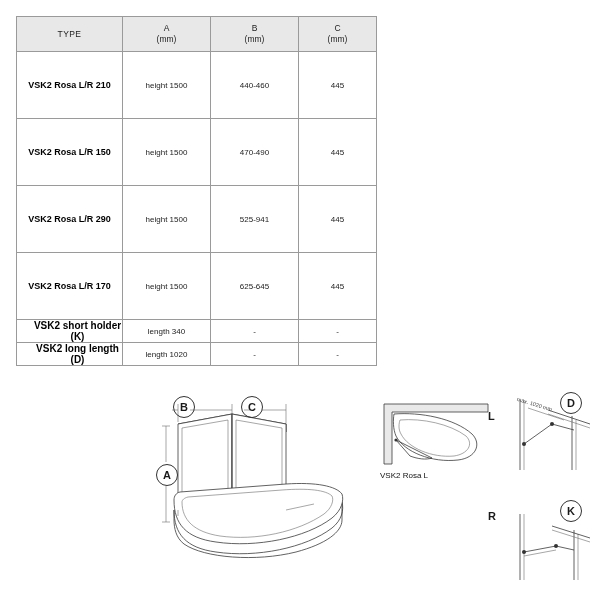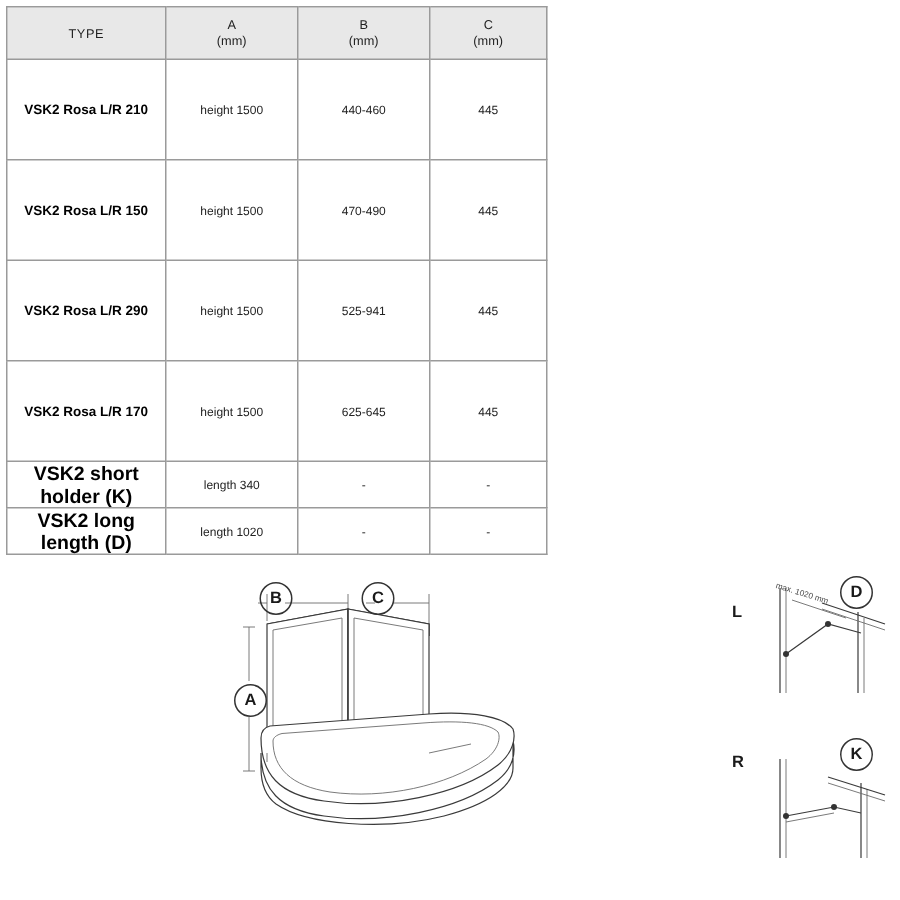--- a/index.html
+++ b/index.html
@@ -13,21 +13,21 @@
     font-family: "Liberation Sans", sans-serif;
     color: #1a1a1a;
     position: relative;
     overflow: hidden;
   }
 
   
   .spec-table {
     border-collapse: collapse;
     width: 360px;
-    margin: 4px;
+    margin: 16px;
     table-layout: fixed;
   }
   .spec-table th, .spec-table td {
     border: 1px solid #9a9a9a;
     text-align: center;
     vertical-align: middle;
     font-size: 8px;
     color: #222;
     padding: 0;
   }
@@ -53,22 +53,23 @@
     font-weight: bold;
     font-size: 9px;
     color: #000;
   }
   .spec-table tbody tr.holder-row td {
     height: 17px;
     font-size: 8px;
   }
   .spec-table tbody tr.holder-row td.model-name {
     font-weight: bold;
-    font-size: 13px;
+    font-size: 10px;
     color: #000;
+    padding-left: 16px;
   }
   .dim-small { font-size: 7.5px; }
 
   
   .figures {
     position: relative;
     width: 600px;
     height: 270px;
   }
   .fig {
@@ -202,20 +203,32 @@
       <span class="lbl-big">B</span>
     </div>
     <div style="position:absolute; left:95px; top:14px; width:20px; height:20px; border:1px solid #333; border-radius:50%; display:flex; align-items:center; justify-content:center;">
       <span class="lbl-big">C</span>
     </div>
     <div style="position:absolute; left:10px; top:82px; width:20px; height:20px; border:1px solid #333; border-radius:50%; display:flex; align-items:center; justify-content:center;">
       <span class="lbl-big">A</span>
     </div>
   </div>
 
+  <div class="fig" style="left:380px; top:18px; width:120px;">
+    <svg width="112" height="68" viewBox="0 0 112 68">
+      <path class="ln fillgrey" d="M4 4 L 108 4 L 108 12 L 12 12 L 12 64 L 4 64 Z"></path>
+      <path class="ln fillwhite" d="M14 14 C 40 12, 74 18, 92 34 C 102 44, 96 58, 78 60 C 52 63, 24 52, 16 36 C 13 29, 13 20, 14 14 Z"></path>
+      <path class="ln-thin" d="M20 20 C 42 18, 70 24, 86 36 C 94 44, 88 54, 74 56 C 52 58, 28 48, 21 34 C 18 29, 19 23, 20 20 Z"></path>
+      <line class="ln" x1="16" y1="40" x2="52" y2="58"></line>
+      <line class="ln" x1="16" y1="40" x2="30" y2="56"></line>
+      <path class="ln" d="M30 56 C 38 59, 46 60, 52 58"></path>
+      <circle cx="16" cy="40" r="1.6" fill="#333"></circle>
+    </svg>
+    <div class="cap" style="margin-top:3px;">VSK2 Rosa L</div>
+  </div>
   <div class="lbl-big" style="position:absolute; left:488px; top:28px;">L</div>
 
   <div class="lbl-big" style="position:absolute; left:488px; top:128px;">R</div>
 
   <div class="fig" style="left:512px; top:12px; width:82px;">
     <svg width="82" height="80" viewBox="0 0 82 80">
       <line class="ln" x1="8" y1="6" x2="8" y2="76"></line>
       <line class="ln-thin" x1="12" y1="6" x2="12" y2="76"></line>
       <line class="ln" x1="60" y1="22" x2="60" y2="76"></line>
       <line class="ln-thin" x1="64" y1="26" x2="64" y2="76"></line>

